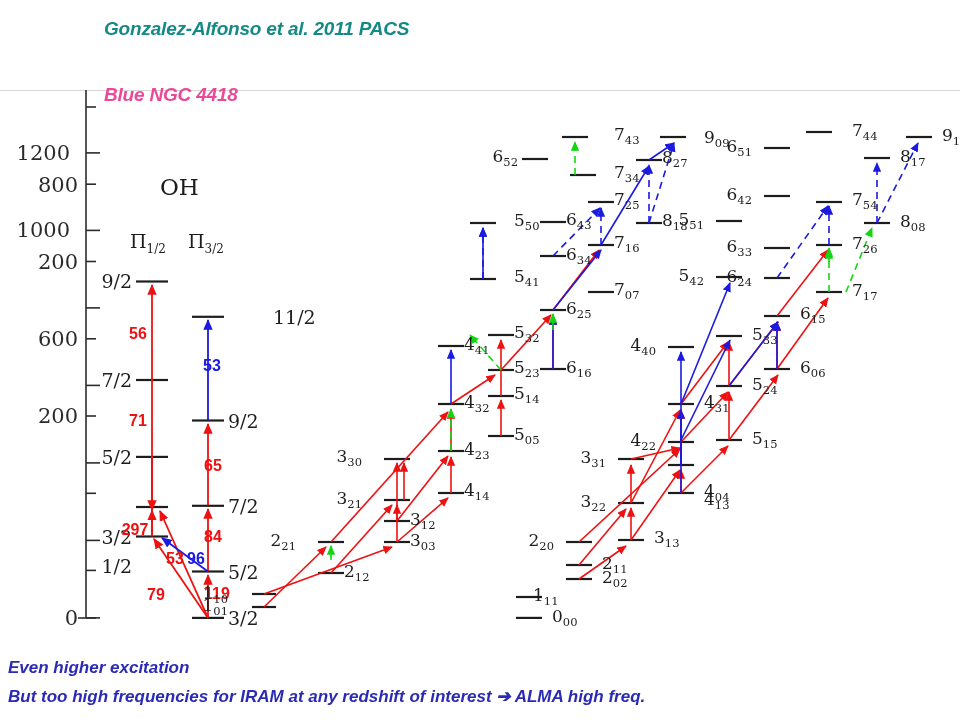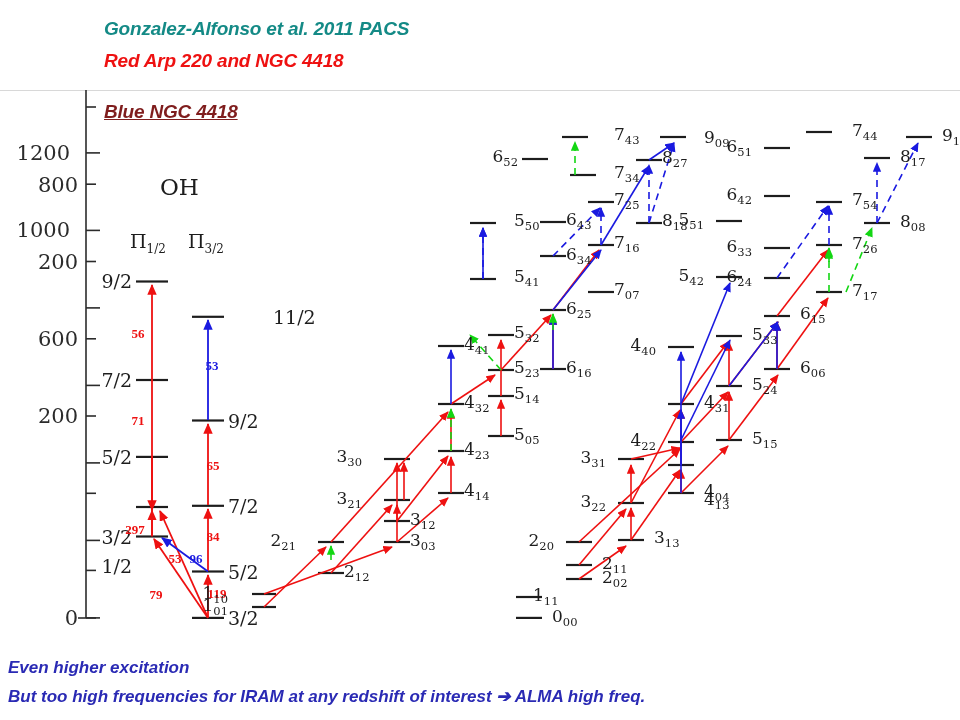--- a/index.html
+++ b/index.html
@@ -3,21 +3,21 @@
 <meta charset="utf-8">
 <style>
   html,body{margin:0;padding:0;background:#fff;}
   #root{position:relative;width:960px;height:720px;background:#fff;
         font-family:"Liberation Sans",sans-serif;overflow:hidden;}
 
   .hdr{position:absolute;font-style:italic;font-weight:bold;font-size:19px;
        letter-spacing:-0.2px;white-space:nowrap;}
   #hdr1{left:104px;top:18px;color:#148a86;}
   #hdr2{left:104px;top:50px;color:#ee1111;}
-  #hdr3{left:104px;top:101px;color:#7f1d1d;text-decoration:underline;}
+  #hdr3{left:104px;top:84px;color:#ec4899;}
 
   .foot{position:absolute;font-style:italic;font-weight:bold;font-size:17px;
         color:#2a2ab4;white-space:nowrap;}
   #foot1{left:8px;top:658px;}
   #foot2{left:8px;top:686px;}
 
   #hairline{position:absolute;left:0;top:90px;width:960px;height:1px;background:#d8d8d8;}
 
   #plot{position:absolute;left:0;top:0;width:960px;height:720px;}
 
@@ -35,34 +35,33 @@
   .oh{position:absolute;font-family:"DejaVu Serif",serif;font-size:19px;color:#1d1d1d;
       white-space:nowrap;}
   .oh.l{transform:translate(-100%,-50%);}
   .oh.r{transform:translate(0,-50%);}
   #ohtitle{position:absolute;font-family:"DejaVu Serif",serif;font-size:23px;color:#1d1d1d;}
   .ladd{position:absolute;font-family:"DejaVu Serif",serif;font-size:19px;color:#1d1d1d;
         white-space:nowrap;}
   .ladd sub{font-size:12px;}
 
   
-  .wl{position:absolute;font-weight:bold;font-size:13px;white-space:nowrap;
-      transform:translate(-50%,-50%);font-family:Liberation Serif, serif;}
+  .wl{position:absolute;font-weight:bold;font-size:16px;white-space:nowrap;
+      transform:translate(-50%,-50%);font-family:Liberation Sans, sans-serif;}
   .wl.red{color:#ee1111;}
   .wl.blue{color:#1a1ae0;}
 </style>
 </head>
 <body>
 
 <div id="root" data-name="slide-root">
 
   <div id="hairline" data-name="header-divider-line"></div>
 
   <div class="hdr" id="hdr1" data-name="header-line-reference">Gonzalez-Alfonso et al. 2011 PACS</div>
-  <div class="hdr" id="hdr2" data-name="header-line-red-legend">Red Arp 220 and NGC 4418</div>
   <div class="hdr" id="hdr3" data-name="header-line-blue-legend">Blue  NGC 4418</div>
 
   <svg id="plot" viewBox="0 0 960 720" data-name="energy-level-diagram">
     <defs>
       <marker id="ahR" markerWidth="7" markerHeight="7" refX="5.4" refY="2.6" orient="auto">
           <path d="M0,0 L6,2.6 L0,5.2 z" fill="#ee1111"></path>
         </marker>
       <marker id="ahB" markerWidth="7" markerHeight="7" refX="5.4" refY="2.6" orient="auto">
           <path d="M0,0 L6,2.6 L0,5.2 z" fill="#1a1ae0"></path>
         </marker>

